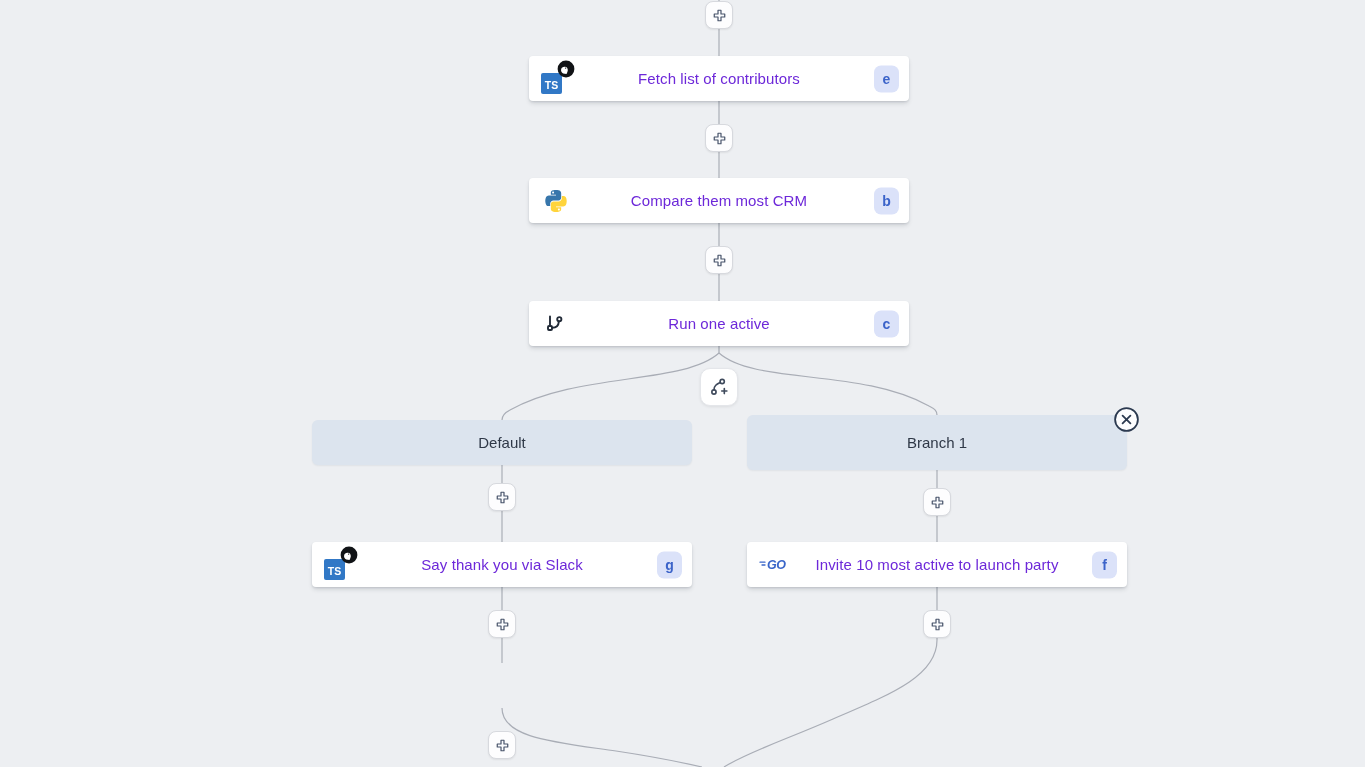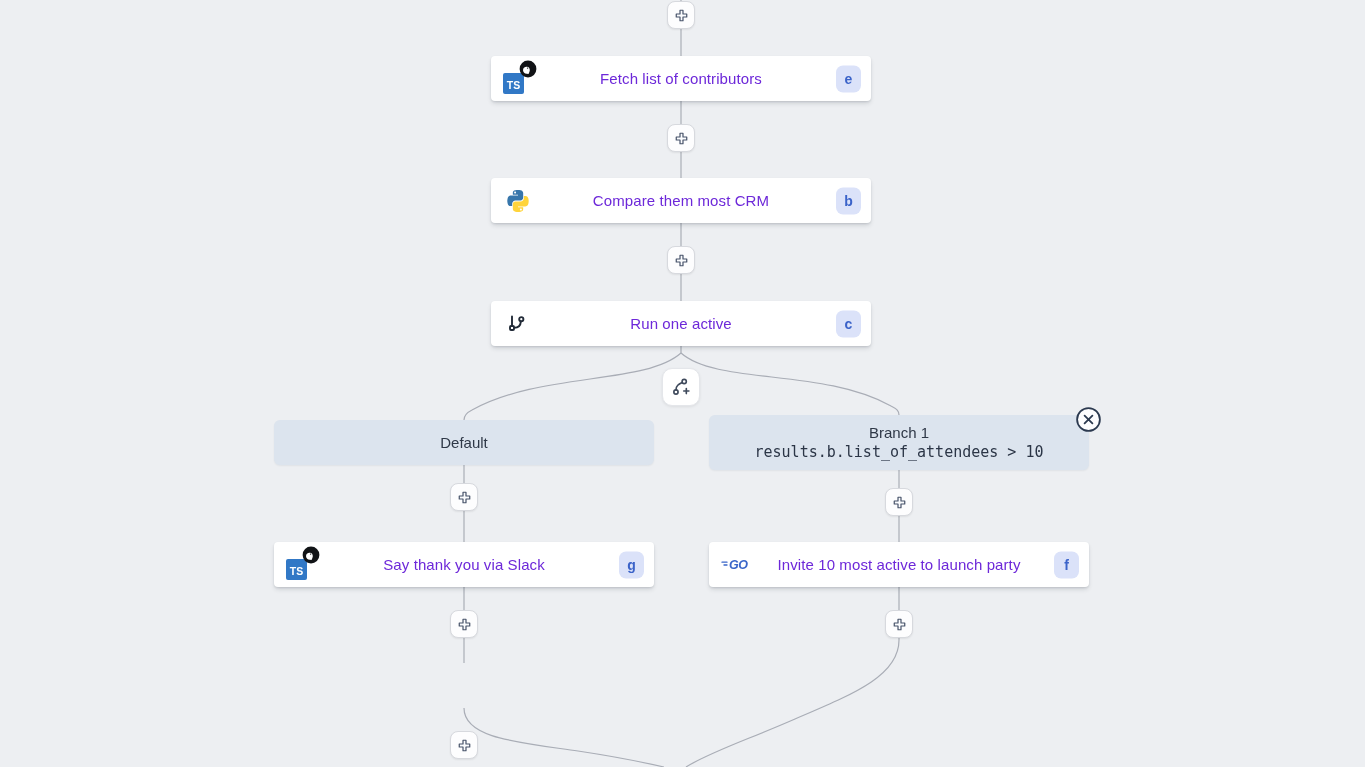--- a/index.html
+++ b/index.html
@@ -2,21 +2,21 @@
 <html><head>
 <meta charset="utf-8">
 <style>
   html,body{margin:0;padding:0;}
   body{
     width:1365px;height:767px;
     background:#edeff2;
     font-family:"Liberation Sans",sans-serif;
     overflow:hidden;
   }
-  .canvas{position:relative;width:1174px;height:767px;}
+  .canvas{position:relative;width:1174px;height:767px;margin-left:38px;}
   .edges{position:absolute;left:0;top:0;pointer-events:none;}
   .edges path{stroke:#a9adb6;stroke-width:1.2;fill:none;}
 
   .node{
     position:absolute;width:380px;height:45px;
     background:#ffffff;border-radius:4px;
     box-shadow:0 1px 2px rgba(20,28,45,.10),0 3px 5px -1px rgba(20,28,45,.16);
     display:flex;align-items:center;justify-content:center;
     cursor:pointer;
   }
@@ -185,21 +185,20 @@
       <path d="M17.8 13.6 v5.6 M15 16.4 h5.6"></path>
     </svg>
   </button>
 
   <div class="branch-header" style="left:274px;top:420px;height:45px">
     <span class="bh-label">Default</span>
   </div>
 
   <div class="branch-header" style="left:709px;top:415px;height:55px">
     <span class="bh-label">Branch 1</span>
-    <span class="bh-cond">results.b.list_of_attendees &gt; 10</span>
   </div>
 
   <button class="close-btn" style="left:1075px;top:406px">
     <svg width="27" height="27" viewBox="0 0 27 27">
       <circle cx="13.5" cy="13.5" r="11.4" fill="#fdfdfe" stroke="#2c3a50" stroke-width="1.8"></circle>
       <path d="M9.6 9.6 L17.4 17.4 M17.4 9.6 L9.6 17.4" stroke="#2c3a50" stroke-width="1.8" stroke-linecap="round"></path>
     </svg>
   </button>
 
   <div class="node" style="left:274px;top:542px">

